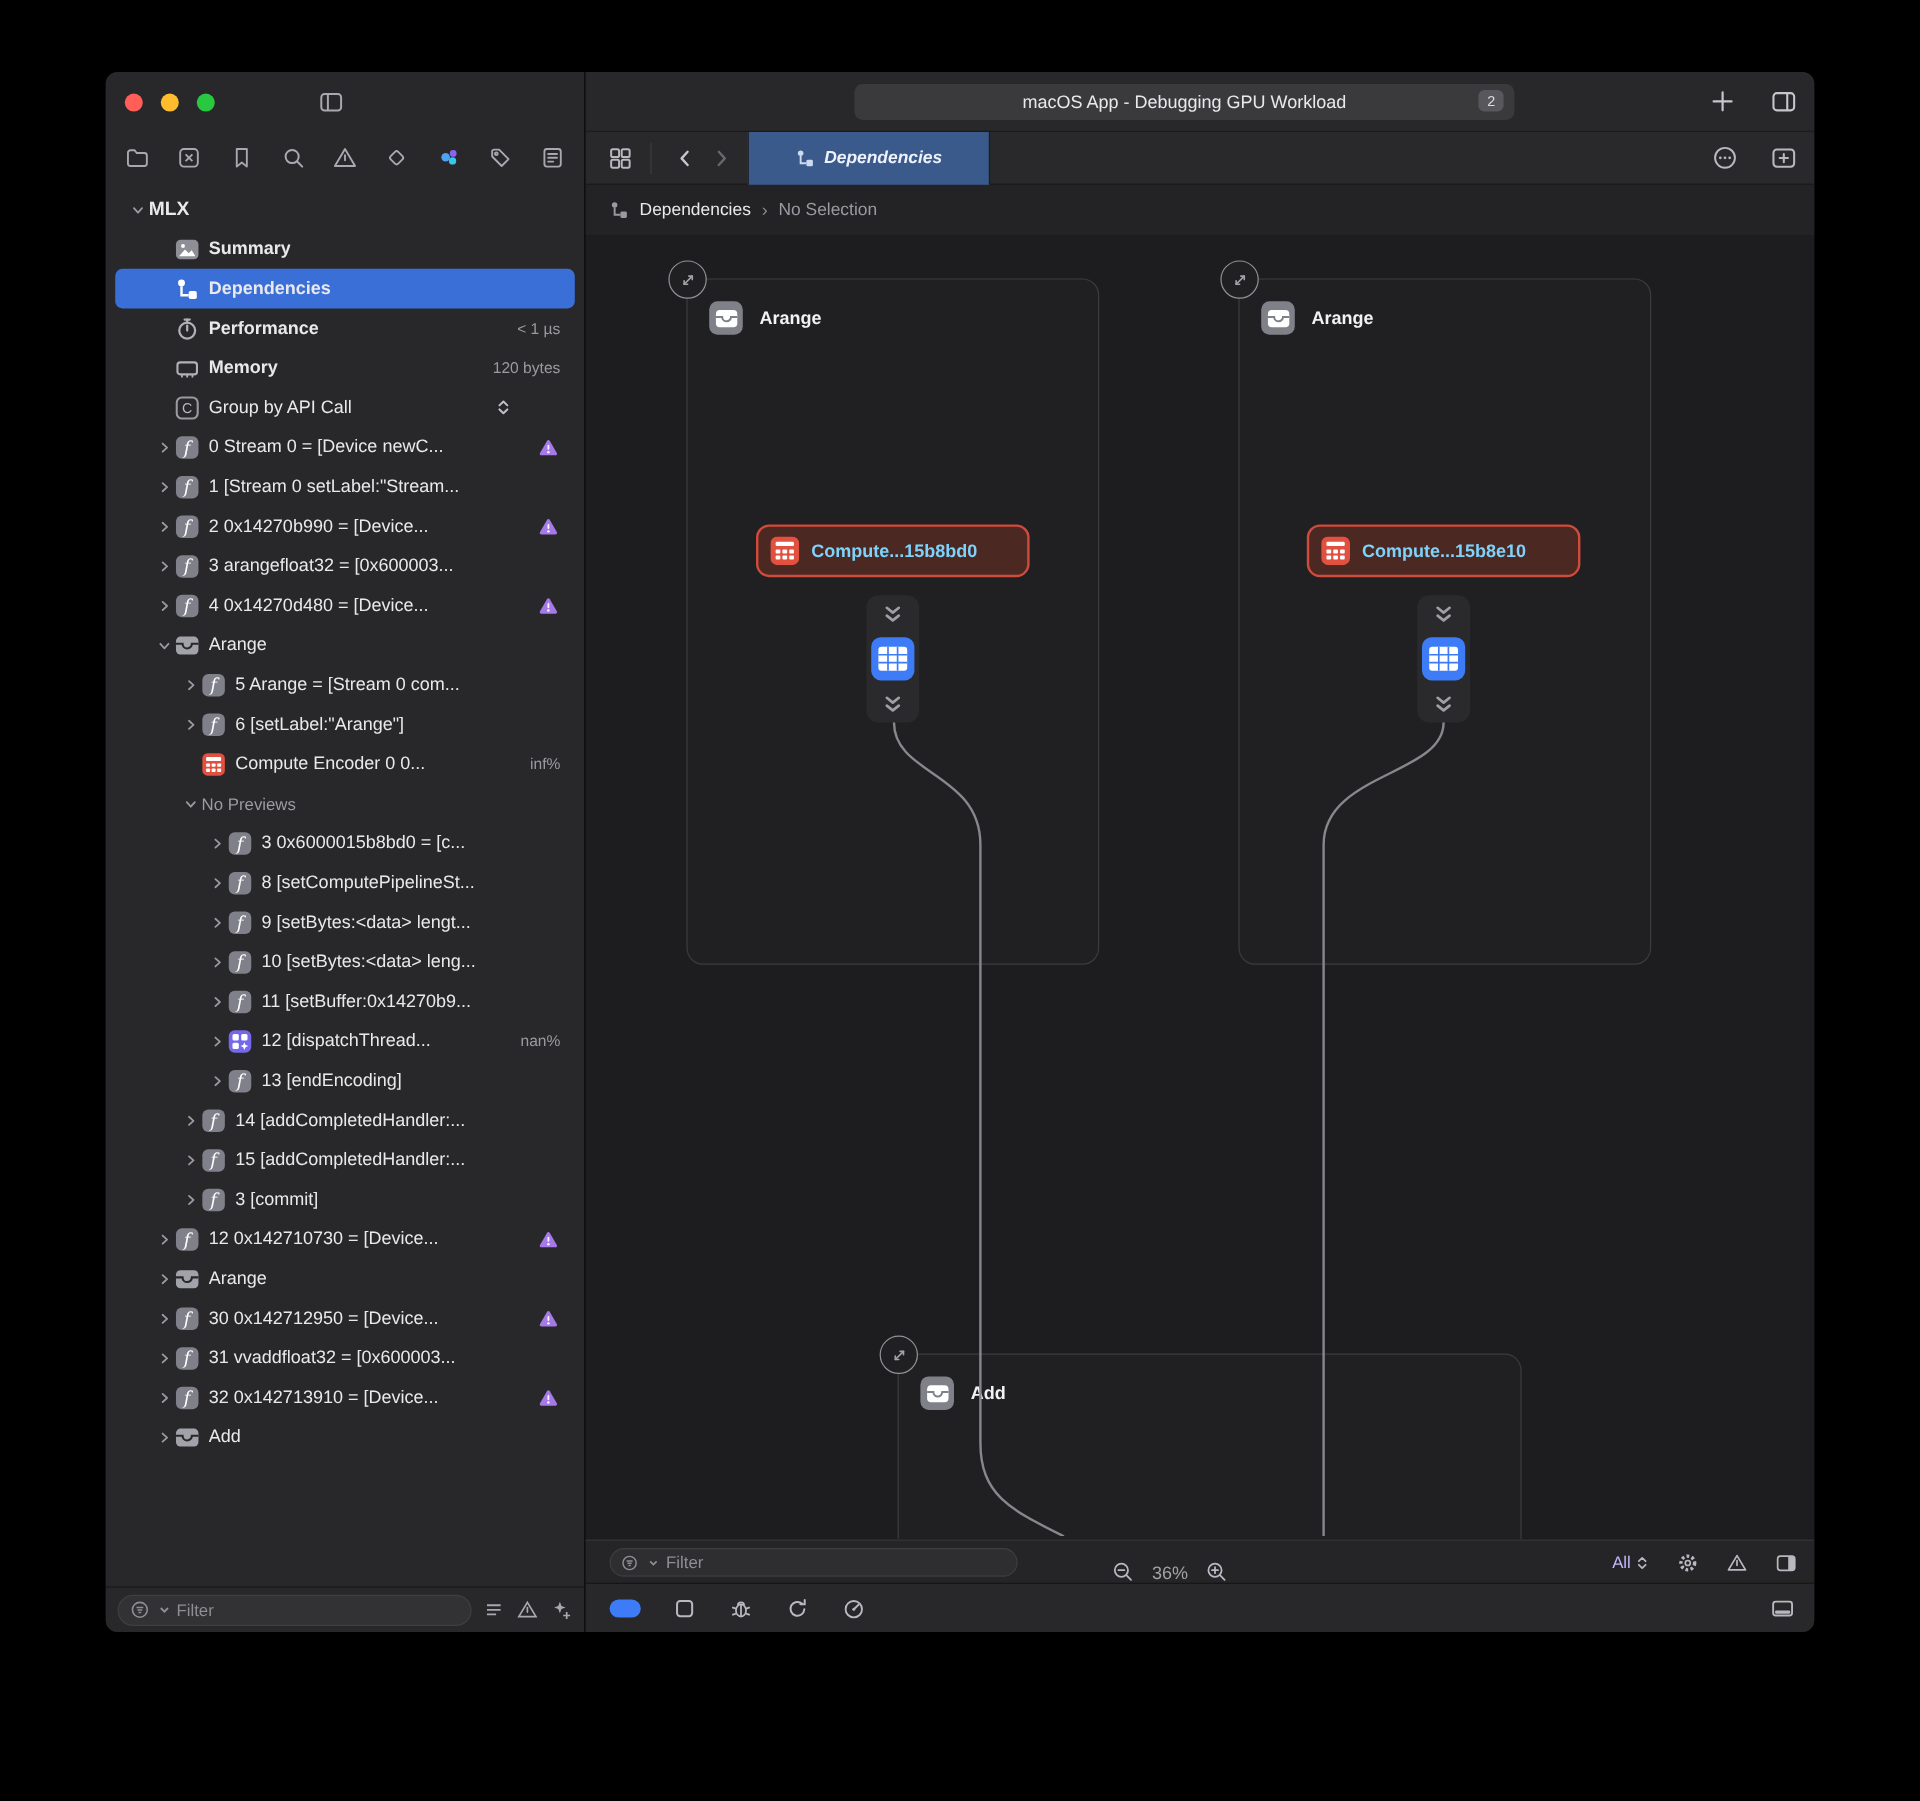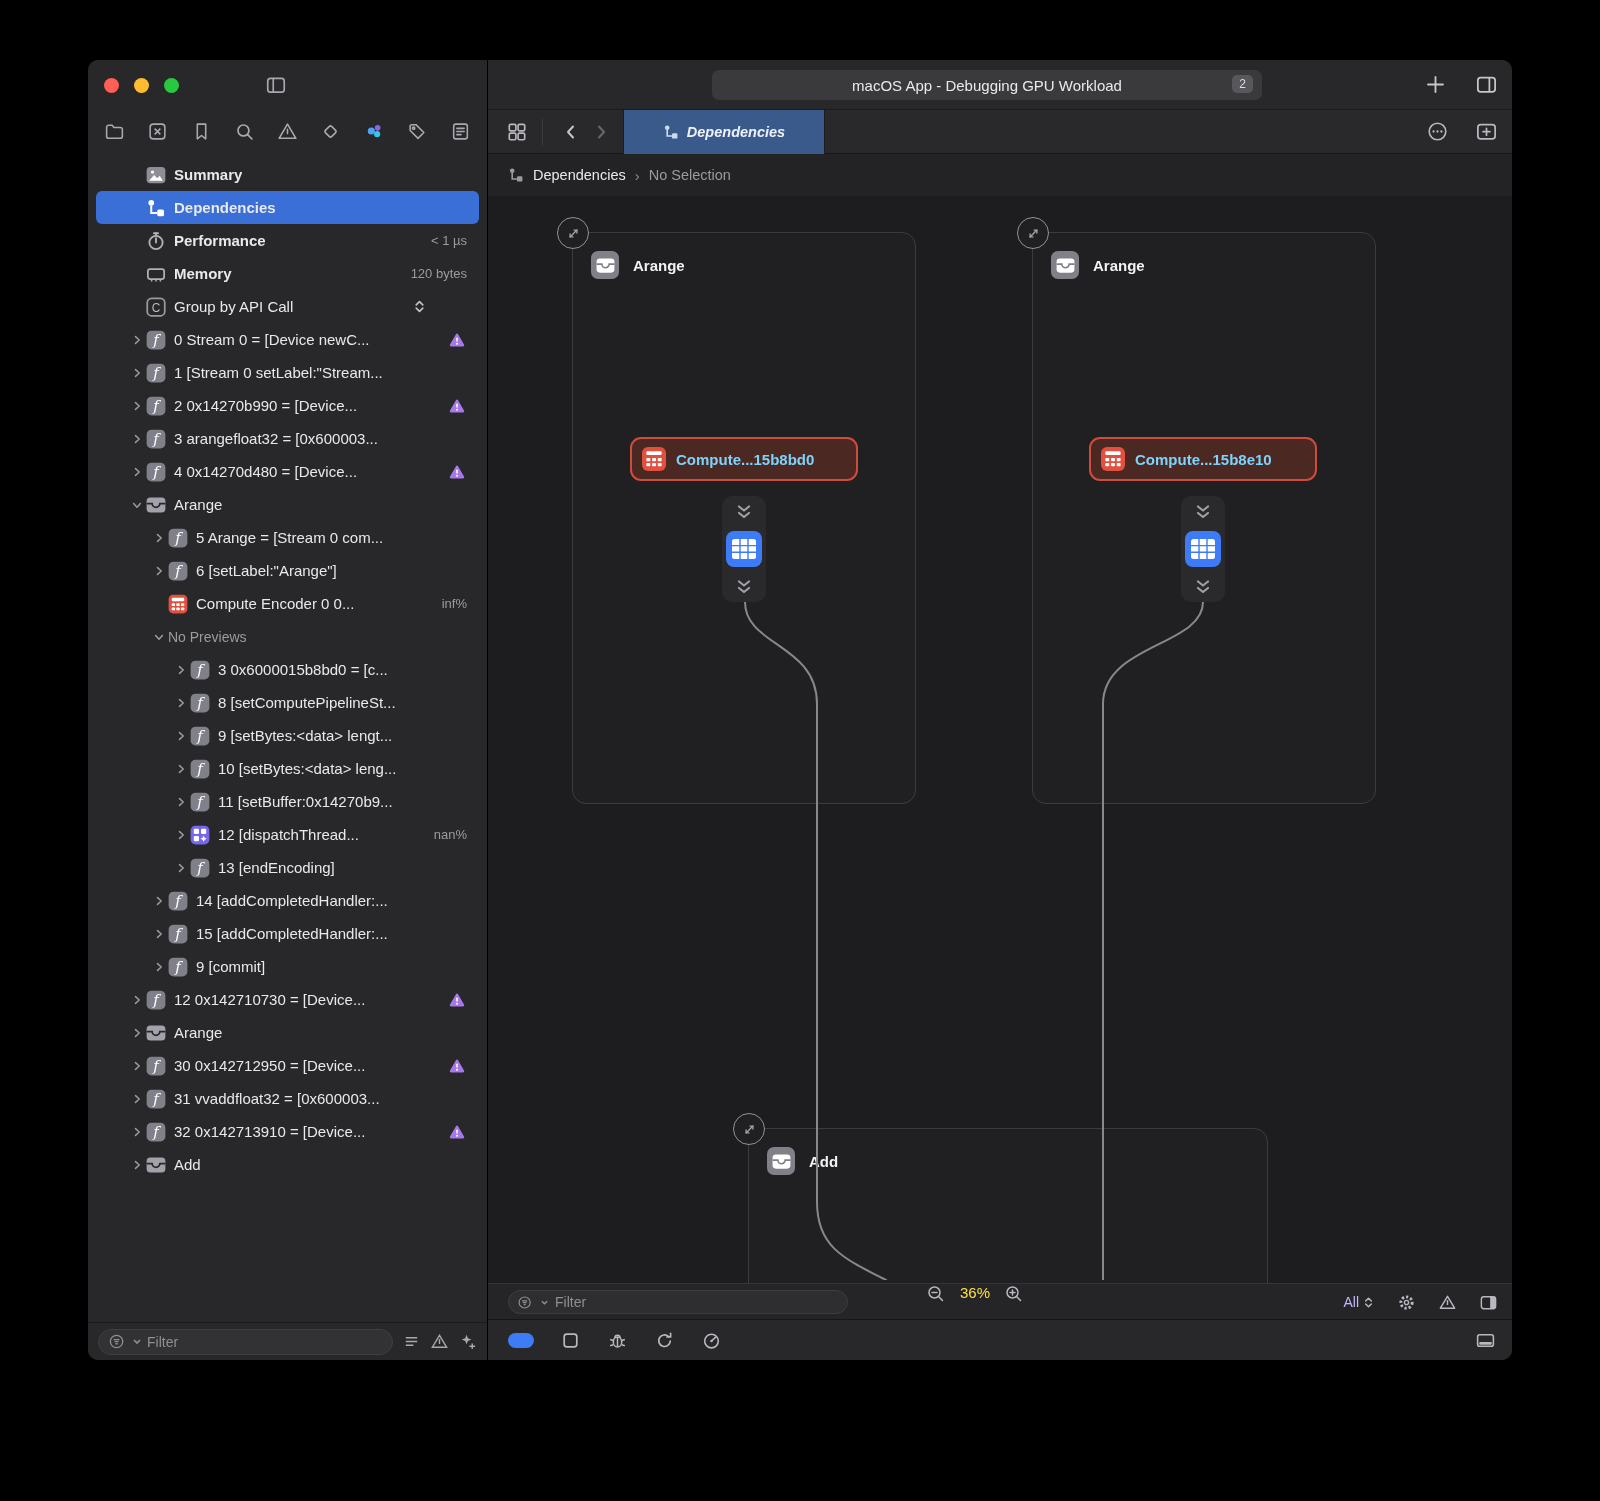--- a/index.html
+++ b/index.html
@@ -71,21 +71,21 @@
   .cnode .nico { width:24px; height:24px; flex:none; }
   .cnode .nico svg { width:100%; height:100%; display:block; }
   .nlabel { color:#7dd3fc; font-weight:bold; font-size:15px; white-space:nowrap; }
   .port-stack { position:absolute; width:44px; height:106px; background:#2a2a2d; border-radius:10px; display:flex; flex-direction:column; align-items:center; justify-content:space-between; padding:9px 0; }
   .port-stack .dchev { width:22px; height:13px; }
   .grid-tile { width:36px; height:36px; border-radius:8px; background:#3d7bf7; display:flex; align-items:center; justify-content:center; }
   .lines { position:absolute; left:0; top:0; pointer-events:none; }
   
   .canvas-bar { height:36px; flex:none; background:#252527; border-top:1px solid #353538; position:relative; }
   .cb-filter { position:absolute; left:20px; top:6px; width:340px; height:24px; border-radius:12px; background:#2e2e31; border:1px solid #3e3e41; display:flex; align-items:center; gap:6px; padding:0 8px; color:#8e8e94; font-size:14px; }
-  .zoom-cluster { position:absolute; left:438px; top:0; height:36px; display:flex; align-items:flex-start; gap:14px; color:#fde047; font-size:15px; }
+  .zoom-cluster { position:absolute; left:438px; top:0; height:36px; display:flex; align-items:flex-end; gap:14px; color:#a3a3a3; font-size:15px; }
   .zoom-cluster .mini-ic { width:20px; height:20px; }
   .cb-right { position:absolute; right:14px; top:0; height:36px; display:flex; align-items:center; gap:22px; color:#c4b5fd; font-size:14px; }
   .scope { display:flex; align-items:center; gap:3px; }
   .scope .ud2 { width:13px; height:13px; display:inline-flex; }
   
   .debug-bar { height:41px; flex:none; background:#28282a; border-top:1px solid #161618; display:flex; align-items:center; padding:0 20px; gap:26px; position:relative; }
   .gpu-pill { width:26px; height:15px; border-radius:7.5px; background:#3d7bf7; }
   .db-ic { width:21px; height:21px; display:inline-flex; }
   .db-right { position:absolute; right:16px; }
 </style>
@@ -156,20 +156,28 @@
           </svg>
         </span>
         <span class="nav-ic">
           <svg viewBox="0 0 20 20" fill="none" stroke="#a8a8b0" stroke-width="1.5" stroke-linecap="round">
             <rect x="3.5" y="3" width="13" height="14" rx="2"></rect>
             <path d="M6.5 7 h7 M6.5 10 h7 M6.5 13 h4"></path>
           </svg>
         </span>
       </div>
     <div class="tree">
+        <div class="row root" style="padding-left: 10px;">
+          <span class="chev">
+            <svg viewBox="0 0 16 16" fill="none" stroke="#9a9aa0" stroke-width="2" stroke-linecap="round" stroke-linejoin="round">
+              <path d="M3.5 6 L8 11 L12.5 6"></path>
+            </svg>
+          </span>
+          <span class="lbl">MLX</span>
+        </div>
         <div class="row semib" style="padding-left: 32px;">
           <span class="chev"></span>
           <span class="ti">
             <svg viewBox="0 0 16 16">
               <rect x="0.5" y="1.5" width="15" height="13" rx="3" fill="#8e8e96"></rect>
               <circle cx="5.2" cy="5.6" r="1.3" fill="#fff"></circle>
               <path d="M2.5 12.5 L6.5 8 L9 10.5 L11 8.5 L13.5 12.5 Z" fill="#fff"></path>
             </svg>
           </span>
           <span class="lbl">Summary</span>
@@ -522,21 +530,21 @@
             <svg viewBox="0 0 16 16" fill="none" stroke="#9a9aa0" stroke-width="2" stroke-linecap="round" stroke-linejoin="round">
               <path d="M6 3.5 L11 8 L6 12.5"></path>
             </svg>
           </span>
           <span class="ti">
             <svg viewBox="0 0 16 16">
               <rect x="0.5" y="0.5" width="15" height="15" rx="4" fill="#80808a"></rect>
               <text x="8" y="12" text-anchor="middle" font-size="12" font-style="italic" font-family="DejaVu Serif, serif" fill="#fff">f</text>
             </svg>
           </span>
-          <span class="lbl">9 [commit]</span>
+          <span class="lbl">3 [commit]</span>
         </div>
         <div class="row" style="padding-left: 32px;">
           <span class="chev">
             <svg viewBox="0 0 16 16" fill="none" stroke="#9a9aa0" stroke-width="2" stroke-linecap="round" stroke-linejoin="round">
               <path d="M6 3.5 L11 8 L6 12.5"></path>
             </svg>
           </span>
           <span class="ti">
             <svg viewBox="0 0 16 16">
               <rect x="0.5" y="0.5" width="15" height="15" rx="4" fill="#80808a"></rect>

